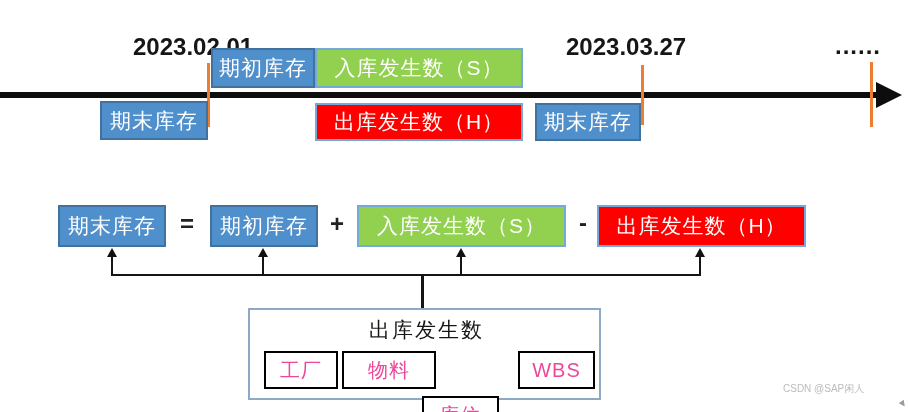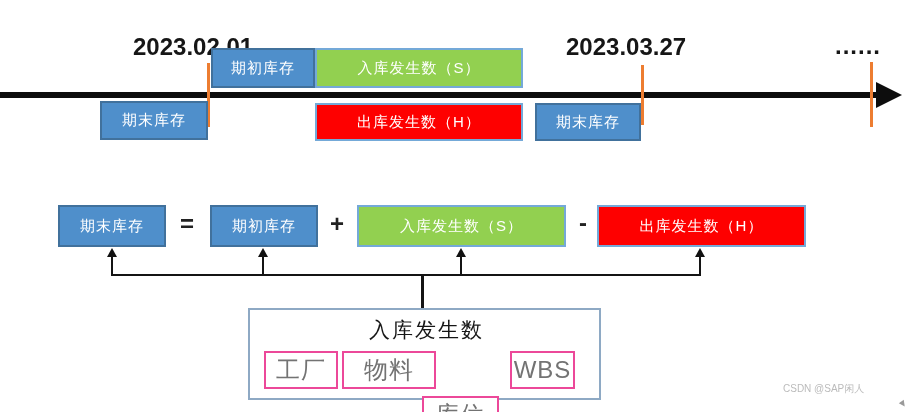--- a/index.html
+++ b/index.html
@@ -18,21 +18,21 @@
   .tl-bar{height:6px;background:#0d0d0d;}
   .tl-arrowhead{
     width:0;height:0;
     border-top:13px solid transparent;
     border-bottom:13px solid transparent;
     border-left:26px solid #0d0d0d;
   }
   .tick{width:3px;background:#ED7D31;}
   .box{
     display:flex;align-items:center;justify-content:center;
-    font-size:15px;color:#ffffff;letter-spacing:1px;
+    font-size:21px;color:#ffffff;letter-spacing:1px;
     box-sizing:border-box;white-space:nowrap;
   }
   .box-blue{background:#4F8FCB;border:2px solid #41719C;}
   .box-green{background:#92D050;border:2px solid #74A9D8;}
   .box-red{background:#FE0000;border:2px solid #74A9D8;}
   .op{
     font-size:24px;font-weight:700;color:#222;
     text-align:center;line-height:42px;
   }
   .vline{width:2px;background:#141414;}
@@ -47,22 +47,22 @@
     box-sizing:border-box;
     border:2px solid #8EA9C4;background:#ffffff;
   }
   .dim-title{
     font-size:21px;color:#161616;text-align:center;
     letter-spacing:2px;white-space:nowrap;
   }
   .dim-item{
     display:flex;align-items:center;justify-content:center;
     box-sizing:border-box;
-    border:2px solid #ec4899;background:#ffffff;
-    font-size:24px;color:#737373;letter-spacing:1px;
+    border:2px solid #000000;background:#ffffff;
+    font-size:20px;color:#ec4899;letter-spacing:1px;
   }
   .watermark{
     font-size:10px;color:#BBBBBB;white-space:nowrap;
   }
   .cursor-mark{
     width:0;height:0;
     border-left:3px solid transparent;
     border-right:3px solid transparent;
     border-top:6px solid #9a9a9a;
     transform:rotate(-35deg);
@@ -109,23 +109,23 @@
 
   <div class="abs up-tri" style="left:456px;top:248px;"></div>
   <div class="abs vline" style="left:460px;top:255px;height:20px;"></div>
 
   <div class="abs up-tri" style="left:695px;top:248px;"></div>
   <div class="abs vline" style="left:699px;top:255px;height:20px;"></div>
 
   <div class="abs vline" style="left:421px;top:275px;height:33px;width:3px;"></div>
 
   <div class="abs dim-outer" style="left:248px;top:308px;width:353px;height:92px;">
-    <div class="abs dim-title" style="left:0;top:6px;width:353px;">入库发生数</div>
+    <div class="abs dim-title" style="left:0;top:6px;width:353px;">出库发生数</div>
     <div class="abs dim-item" style="left:14px;top:41px;width:74px;height:38px;">工厂</div>
     <div class="abs dim-item" style="left:92px;top:41px;width:94px;height:38px;">物料</div>
     <div class="abs dim-item" style="left:172px;top:41px;width:77px;height:38px;margin-top:45px;">库位</div>
-    <div class="abs dim-item" style="left:260px;top:41px;width:65px;height:38px;">WBS</div>
+    <div class="abs dim-item" style="left:268px;top:41px;width:77px;height:38px;">WBS</div>
   </div>
 
   <div class="abs watermark" style="left:783px;top:382px;">CSDN @SAP闲人</div>
   <div class="abs cursor-mark" style="left:900px;top:401px;"></div>
 
 </div>
 
 </body></html>

